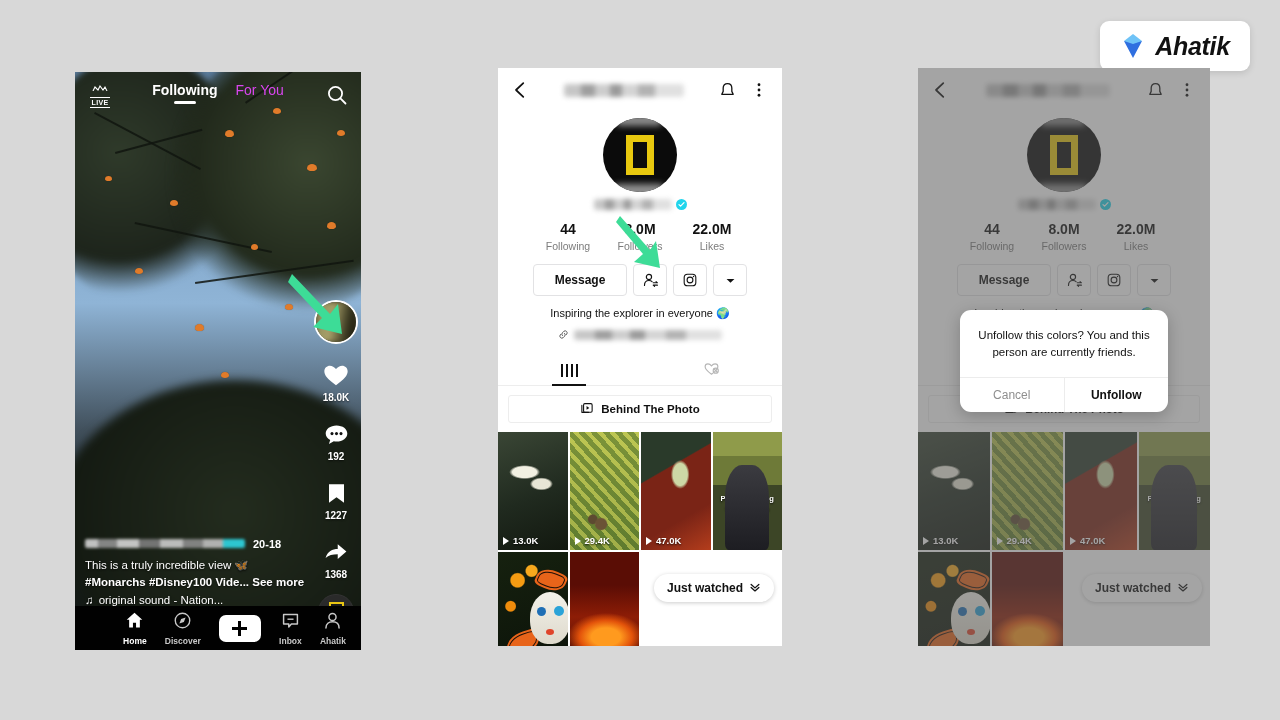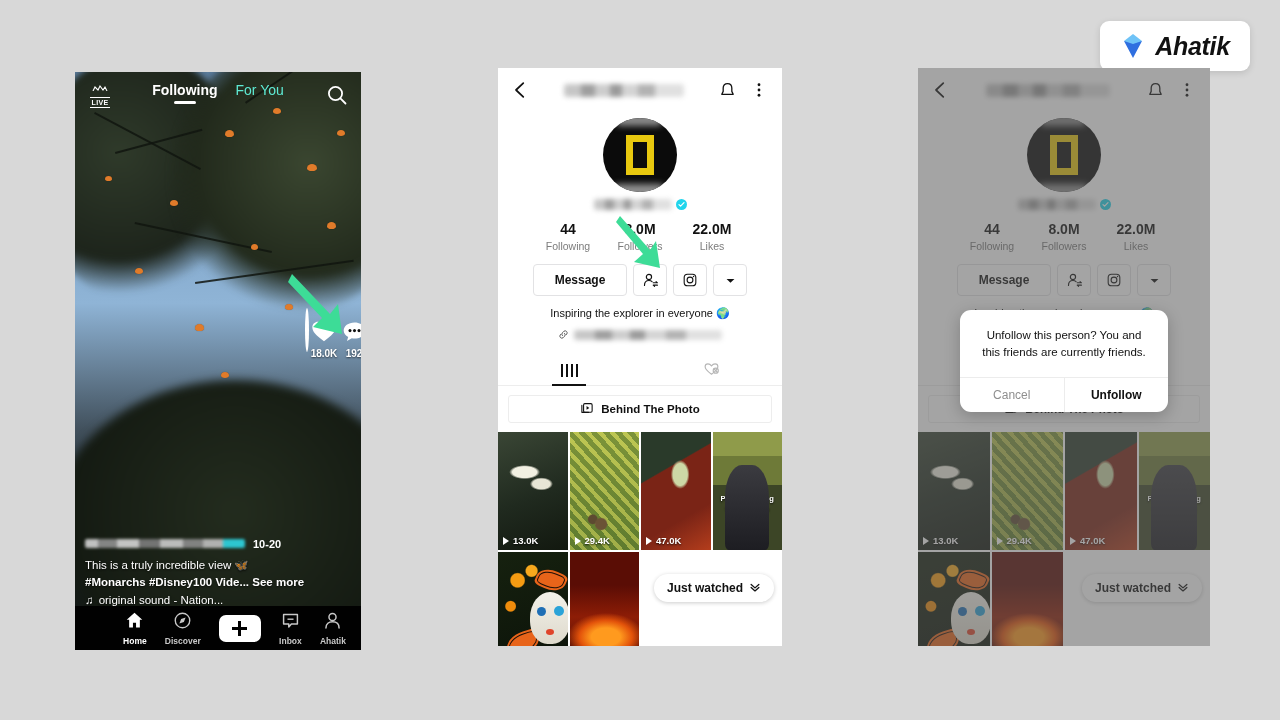--- a/index.html
+++ b/index.html
@@ -39,26 +39,26 @@
   .tree-b{left:-30px;bottom:-60px;width:380px;height:330px;background:radial-gradient(circle at 50% 40%,#232c1e 0%,#141a12 60%,rgba(10,14,9,0) 78%);filter:blur(5px);}
   .branch{position:absolute;background:#11150f;transform-origin:0 0;opacity:.85;}
   .bf{position:absolute;background:#e07b2a;border-radius:50% 50% 50% 50%/60% 60% 40% 40%;box-shadow:0 0 1px rgba(0,0,0,.4);}
 
   .p1-top{position:absolute;left:0;top:0;width:100%;height:48px;display:flex;align-items:center;}
   .live-badge{position:absolute;left:12px;top:12px;width:26px;height:24px;color:#fff;
     display:flex;align-items:flex-end;justify-content:center;}
   .live-txt{font-size:7px;font-weight:bold;border:1.4px solid #fff;border-left:none;border-right:none;padding:1px 2px;letter-spacing:.3px;}
   .live-cap{position:absolute;top:1px;left:4px;width:18px;height:6px;}
   .p1-tabs{position:absolute;left:0;right:0;top:10px;display:flex;justify-content:center;gap:18px;}
-  .p1-tab{font-size:14px;color:#5eead4;position:relative;padding-bottom:6px;}
+  .p1-tab{font-size:14px;color:#d946ef;position:relative;padding-bottom:6px;}
   .p1-tab.active{color:#fff;font-weight:bold;}
   .p1-tab.active::after{content:"";position:absolute;left:50%;transform:translateX(-50%);bottom:0;width:22px;height:3px;background:#fff;border-radius:2px;}
   .p1-search{position:absolute;right:13px;top:12px;width:22px;height:22px;}
 
-  .rail{position:absolute;right:8px;top:228px;width:48px;display:flex;align-items:center;}
+  .rail{position:absolute;right:1px;top:228px;width:48px;display:flex;flex-direction:column;align-items:center;}
   .rail-avatar{width:40px;height:40px;border-radius:50%;border:2px solid #fff;overflow:hidden;position:relative;background:#3d3a22;}
   .rail-avatar .blur{position:absolute;inset:0;background:linear-gradient(100deg,#8d8a5a,#a8a06a 40%,#3c3a22 75%,#151309);filter:blur(2.5px);}
   .rail-item{margin-top:16px;display:flex;flex-direction:column;align-items:center;}
   .rail-ico{width:30px;height:30px;display:flex;align-items:center;justify-content:center;color:#fff;}
   .rail-num{font-size:10px;color:#fff;font-weight:bold;margin-top:2px;text-shadow:0 1px 2px rgba(0,0,0,.6);}
   .rail-disc{margin-top:14px;width:34px;height:34px;border-radius:50%;
     background:radial-gradient(circle at 50% 50%,#1a1a1a 0 38%,#2a2a2a 39% 100%);
     display:flex;align-items:center;justify-content:center;border:1px solid #333;}
   .disc-logo{width:11px;height:16px;border:2px solid #e8c513;}
 
@@ -291,21 +291,21 @@
       </div>
 
       <div class="rail-disc">
           <span class="disc-logo"></span>
         </div>
     </div>
 
     <div class="p1-bottom">
       <div class="prog-row">
         <span class="prog-blur"></span>
-        <span class="prog-time">10-20</span>
+        <span class="prog-time">20-18</span>
       </div>
       <div class="cap-line">This is a truly incredible view 🦋</div>
       <div class="cap-line">
         <b>#Monarchs #Disney100  Vide...</b>
         <span class="see-more">See more</span>
       </div>
       <div class="sound-row">
         <span>♫</span>
         <span>original sound - Nation...</span>
       </div>
@@ -701,21 +701,21 @@
           <svg viewBox="0 0 14 14" width="12" height="12">
               <path d="M2.5 4 L7 8 L11.5 4 M2.5 7.6 L7 11.6 L11.5 7.6" fill="none" stroke="#111" stroke-width="1.5" stroke-linecap="round" stroke-linejoin="round"></path>
             </svg>
         </span>
       </div>
     </div>
 
     <div class="dim"></div>
 
     <div class="dialog">
-      <div class="dlg-txt">Unfollow this person? You and this friends are currently friends.</div>
+      <div class="dlg-txt">Unfollow this colors? You and this person are currently friends.</div>
       <div class="dlg-btns">
         <div class="dlg-btn dlg-cancel">Cancel</div>
         <div class="dlg-btn dlg-confirm">Unfollow</div>
       </div>
     </div>
   </div>
 
 </div>
 
 </body></html>

